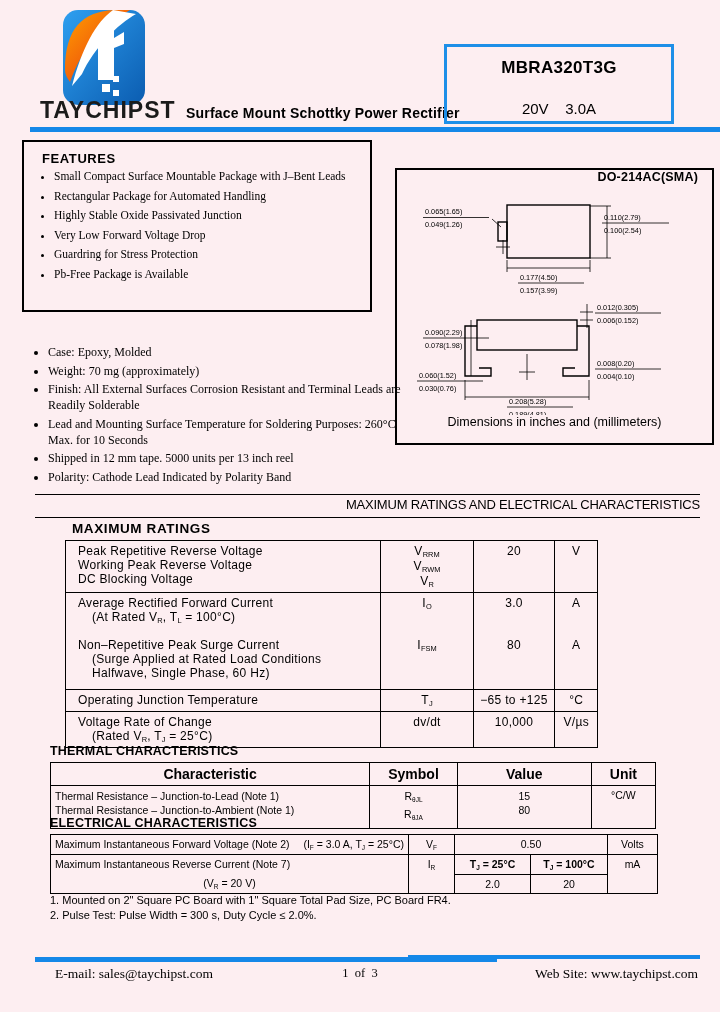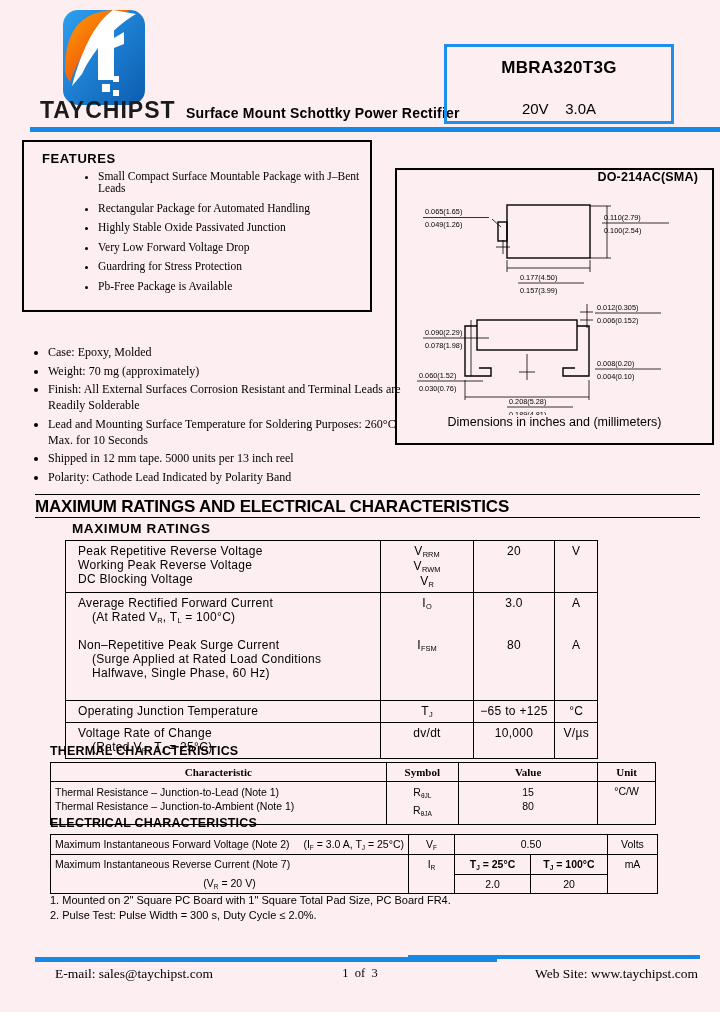--- a/index.html
+++ b/index.html
@@ -13,57 +13,57 @@
   .subtitle{left:186px;top:105px;font-size:14px;font-weight:bold;letter-spacing:0.2px;}
   .partbox{left:444px;top:44px;width:224px;height:74px;border:3px solid #1e8fe8;text-align:center;}
   .partname{margin-top:11px;font-size:17px;font-weight:bold;letter-spacing:0.3px;}
   .partrating{margin-top:22px;font-size:15px;white-space:pre;}
   .blueline{left:30px;top:127px;width:690px;height:5px;background:#1588e8;}
 
   
   .featbox{left:22px;top:140px;width:346px;height:168px;border:2px solid #000;}
   .feattitle{margin:9px 0 2px 18px;font-size:13px;font-weight:bold;letter-spacing:0.6px;}
   .featlist{margin:4px 0 0 0;padding-left:30px;font-family:"Liberation Serif",serif;font-size:11.5px;}
-  .featlist li{margin-bottom:7.5px;list-style-type:disc;margin-left:44px;}
+  .featlist li{margin-bottom:7.5px;list-style-type:disc;}
 
   
   .mechhead{left:38px;top:316px;width:244px;border-top:2px solid #000;border-bottom:2px solid #000;
             padding:3px 0 4px 0;text-indent:52px;font-size:14px;font-weight:bold;letter-spacing:1px;}
   .mechlist{left:30px;top:344px;width:358px;margin:0;padding-left:18px;
             font-family:"Liberation Serif",serif;font-size:12px;line-height:16px;}
   .mechlist li{margin-bottom:2.5px;list-style-type:disc;}
 
   
   .pkgbox{left:395px;top:168px;width:315px;height:273px;border:2px solid #000;}
   .pkgname{position:absolute;right:14px;top:0;font-size:12.5px;font-weight:bold;letter-spacing:0.2px;}
   .pkgsvg{position:absolute;left:0;top:22px;}
   .pkgcaption{position:absolute;left:0;top:245px;width:100%;text-align:center;font-size:12.5px;}
   .dimtxt{font-size:7.3px;font-family:"Liberation Sans",sans-serif;}
 
   
   .rule{left:35px;top:494px;width:665px;height:0;border-top:1.5px solid #000;}
   .rule2{top:517px;}
-  .secmain{left:35px;top:497px;width:665px;text-align:left;font-size:17px;font-weight:bold;letter-spacing:-0.2px;}
+  .secmain{left:35px;top:497px;width:665px;text-align:right;font-size:13px;font-weight:normal;letter-spacing:-0.2px;}
   .mrhead{left:72px;top:521px;font-size:13.5px;font-weight:bold;letter-spacing:0.6px;}
 
   table{border-collapse:collapse;}
   td,th{border:1.5px solid #000;}
 
   .ratings{left:65px;top:540px;width:533px;font-size:12px;letter-spacing:0.3px;}
   .ratings th{font-size:12px;padding:3px 2px;}
   .ratings td{padding:3px 4px;vertical-align:top;}
   .ratings td.rt{padding-left:12px;text-align:left;}
   .ratings td.c{text-align:center;}
   .ind{padding-left:14px;}
   .nb-b td{border-bottom:none;padding-bottom:10px;}
-  .nb-t td{border-top:none;padding-bottom:20px;}
+  .nb-t td{border-top:none;padding-bottom:9px;}
 
   .subhead{left:50px;top:0;font-size:12.5px;font-weight:bold;letter-spacing:0.2px;}
   .thermal{left:50px;top:762px;width:606px;font-size:10.5px;}
-  .thermal th{font-size:11px;padding:3px 18px;font-family:Liberation Serif, serif;}
+  .thermal th{font-size:14px;padding:3px 18px;}
   .thermal td{padding:3px 4px;vertical-align:top;}
   .thermal td.c, .elec td.c{text-align:center;}
   .thermal .ln{line-height:14px;}
 
   .elec{left:50px;top:834px;width:607px;font-size:10.5px;table-layout:fixed;}
   .elec td{padding:3px 4px;vertical-align:top;}
   .elec .cond{display:flex;justify-content:space-between;}
   .elec .bold{font-weight:bold;}
   .elec .center2{text-align:center;margin-top:7px;}
 

